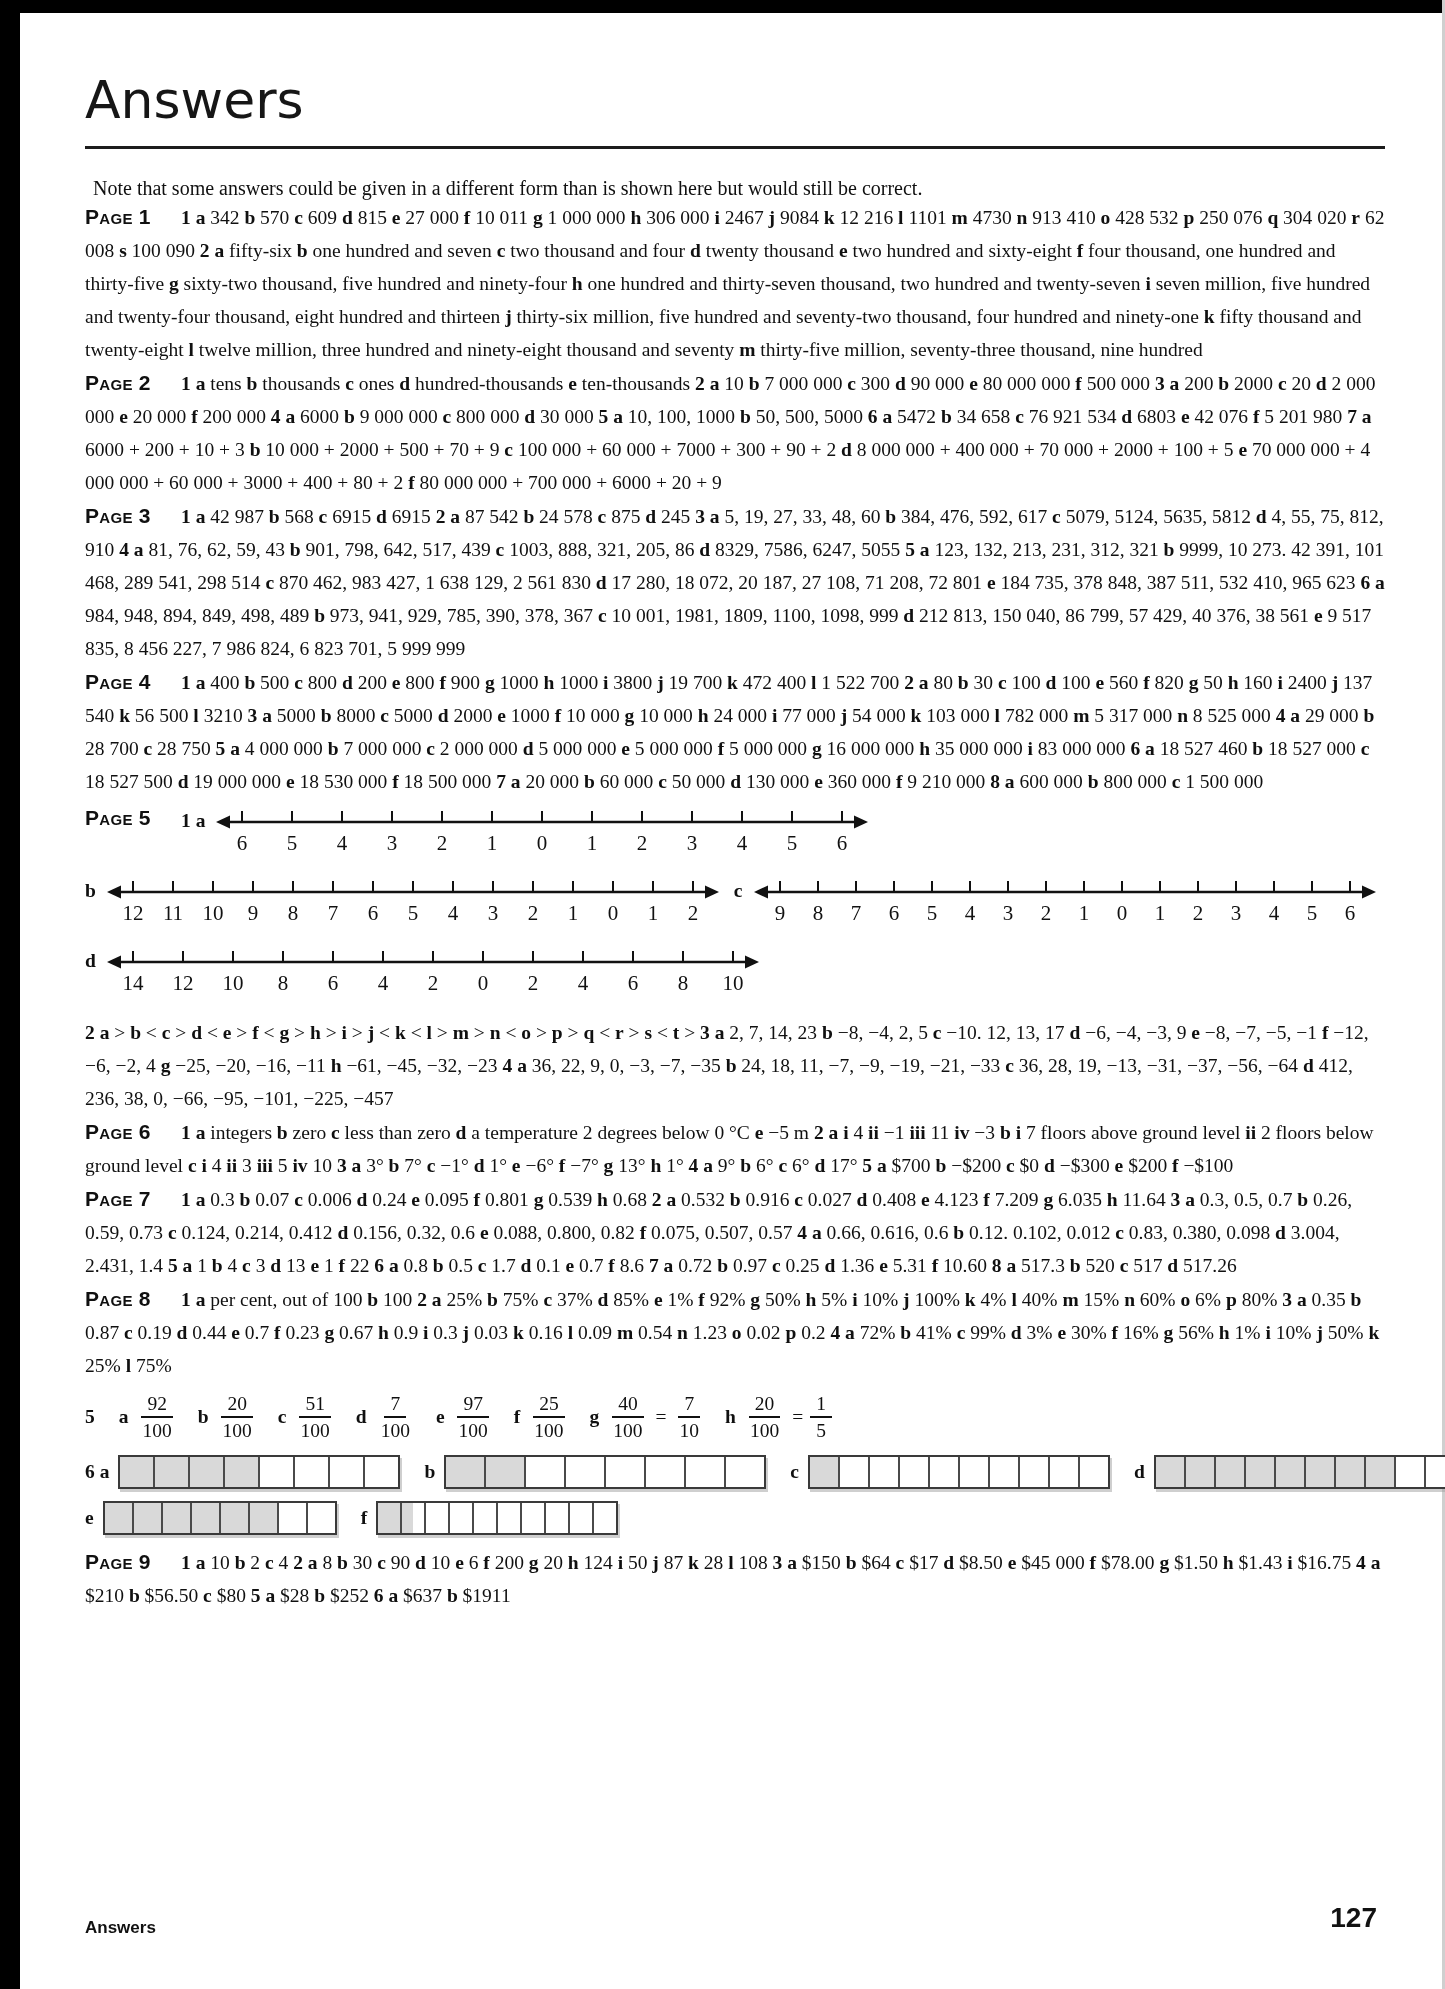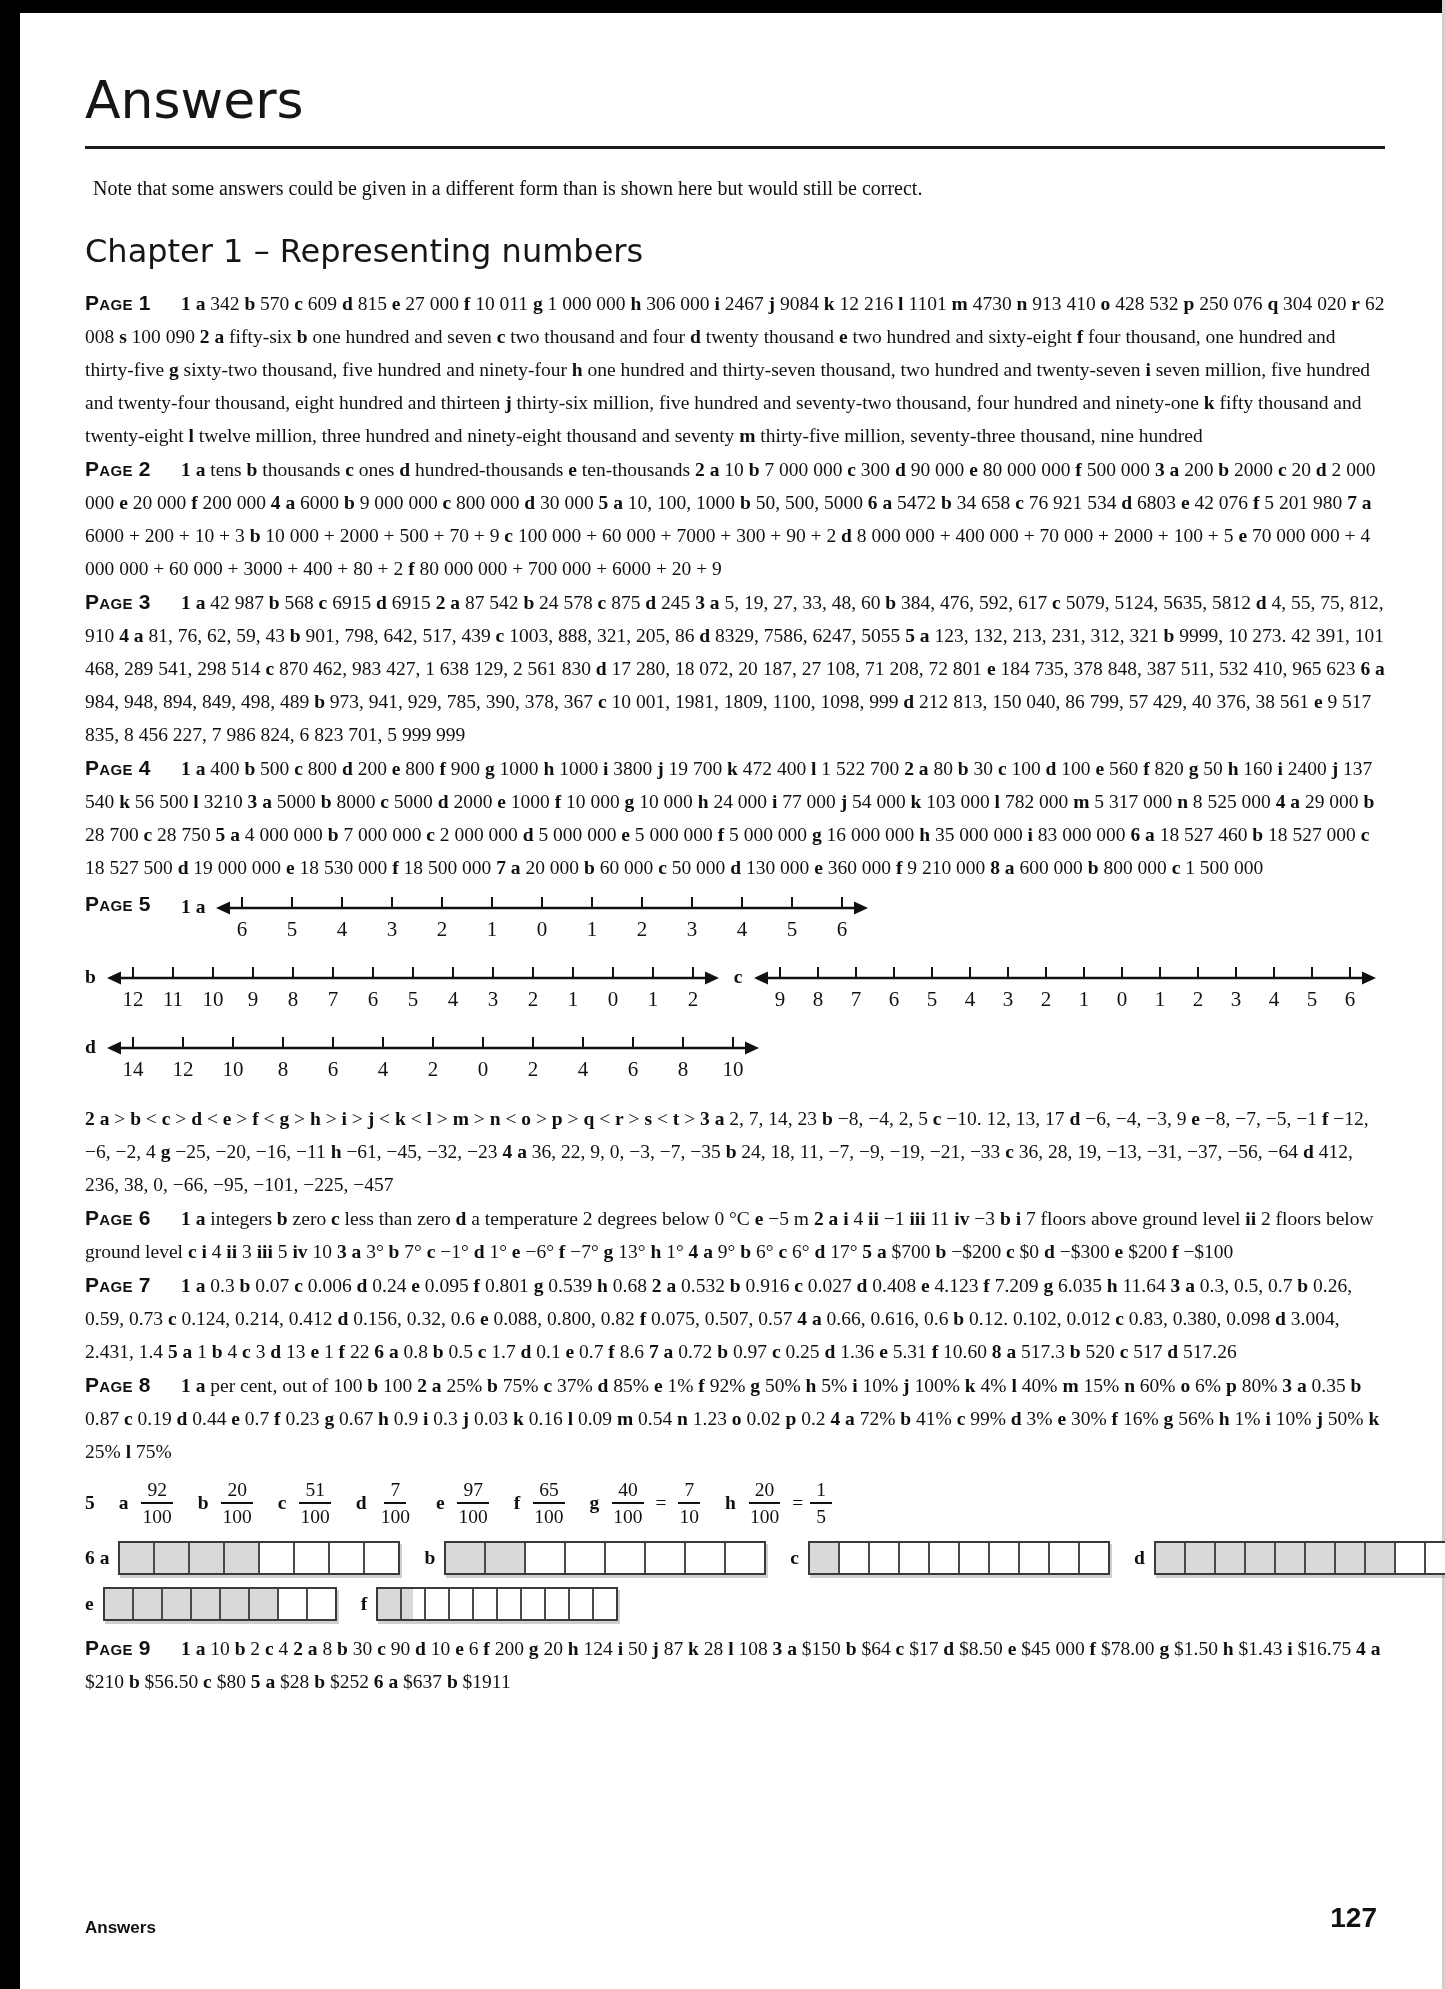--- a/index.html
+++ b/index.html
@@ -42,21 +42,20 @@
 
 <div class="sheet">
   <div class="edge-top"></div>
   <div class="edge-left"></div>
   <div class="edge-right"></div>
 
   <div class="content">
     <h1 class="doc-title">Answers</h1>
     <hr class="title-rule">
     <p class="note">Note that some answers could be given in a different form than is shown here but would still be correct.</p>
-    <h2 class="chapter">Chapter 1 – Representing numbers</h2>
     <div class="answers" id="answers-root">
         <p class="rich"><span class="pglabel">Page 1</span><b>1 a</b> 342  <b>b</b> 570  <b>c</b> 609  <b>d</b> 815  <b>e</b> 27 000  <b>f</b> 10 011  <b>g</b> 1 000 000  <b>h</b> 306 000  <b>i</b> 2467  <b>j</b> 9084  <b>k</b> 12 216  <b>l</b> 1101  <b>m</b> 4730 <b>n</b> 913 410  <b>o</b> 428 532  <b>p</b> 250 076  <b>q</b> 304 020  <b>r</b> 62 008  <b>s</b> 100 090  <b>2 a</b> fifty-six  <b>b</b> one hundred and seven  <b>c</b> two thousand and four <b>d</b> twenty thousand  <b>e</b> two hundred and sixty-eight  <b>f</b> four thousand, one hundred and thirty-five  <b>g</b> sixty-two thousand, five hundred and ninety-four  <b>h</b> one hundred and thirty-seven thousand, two hundred and twenty-seven  <b>i</b> seven million, five hundred and twenty-four thousand, eight hundred and thirteen  <b>j</b> thirty-six million, five hundred and seventy-two thousand, four hundred and ninety-one  <b>k</b> fifty thousand and twenty-eight  <b>l</b> twelve million, three hundred and ninety-eight thousand and seventy <b>m</b> thirty-five million, seventy-three thousand, nine hundred</p>
         <p class="rich"><span class="pglabel">Page 2</span><b>1 a</b> tens  <b>b</b> thousands  <b>c</b> ones  <b>d</b> hundred-thousands  <b>e</b> ten-thousands  <b>2 a</b> 10  <b>b</b> 7 000 000  <b>c</b> 300  <b>d</b> 90 000 <b>e</b> 80 000 000  <b>f</b> 500 000  <b>3 a</b> 200  <b>b</b> 2000  <b>c</b> 20  <b>d</b> 2 000 000  <b>e</b> 20 000  <b>f</b> 200 000  <b>4 a</b> 6000  <b>b</b> 9 000 000  <b>c</b> 800 000  <b>d</b> 30 000 <b>5 a</b> 10, 100, 1000  <b>b</b> 50, 500, 5000  <b>6 a</b> 5472  <b>b</b> 34 658  <b>c</b> 76 921 534  <b>d</b> 6803  <b>e</b> 42 076  <b>f</b> 5 201 980  <b>7 a</b> 6000 + 200 + 10 + 3 <b>b</b> 10 000 + 2000 + 500 + 70 + 9  <b>c</b> 100 000 + 60 000 + 7000 + 300 + 90 + 2  <b>d</b> 8 000 000 + 400 000 + 70 000 + 2000 + 100 + 5 <b>e</b> 70 000 000 + 4 000 000 + 60 000 + 3000 + 400 + 80 + 2  <b>f</b> 80 000 000 + 700 000 + 6000 + 20 + 9</p>
         <p class="rich"><span class="pglabel">Page 3</span><b>1 a</b> 42 987  <b>b</b> 568  <b>c</b> 6915  <b>d</b> 6915  <b>2 a</b> 87 542  <b>b</b> 24 578  <b>c</b> 875  <b>d</b> 245  <b>3 a</b> 5, 19, 27, 33, 48, 60  <b>b</b> 384, 476, 592, 617 <b>c</b> 5079, 5124, 5635, 5812  <b>d</b> 4, 55, 75, 812, 910  <b>4 a</b> 81, 76, 62, 59, 43  <b>b</b> 901, 798, 642, 517, 439  <b>c</b> 1003, 888, 321, 205, 86 <b>d</b> 8329, 7586, 6247, 5055  <b>5 a</b> 123, 132, 213, 231, 312, 321  <b>b</b> 9999, 10 273. 42 391, 101 468, 289 541, 298 514 <b>c</b> 870 462, 983 427, 1 638 129, 2 561 830  <b>d</b> 17 280, 18 072, 20 187, 27 108, 71 208, 72 801  <b>e</b> 184 735, 378 848, 387 511, 532 410, 965 623  <b>6 a</b> 984, 948, 894, 849, 498, 489  <b>b</b> 973, 941, 929, 785, 390, 378, 367  <b>c</b> 10 001, 1981, 1809, 1100, 1098, 999 <b>d</b> 212 813, 150 040, 86 799, 57 429, 40 376, 38 561  <b>e</b> 9 517 835, 8 456 227, 7 986 824, 6 823 701, 5 999 999</p>
         <p class="rich"><span class="pglabel">Page 4</span><b>1 a</b> 400  <b>b</b> 500  <b>c</b> 800  <b>d</b> 200  <b>e</b> 800  <b>f</b> 900  <b>g</b> 1000  <b>h</b> 1000  <b>i</b> 3800  <b>j</b> 19 700  <b>k</b> 472 400  <b>l</b> 1 522 700  <b>2 a</b> 80  <b>b</b> 30 <b>c</b> 100  <b>d</b> 100  <b>e</b> 560  <b>f</b> 820  <b>g</b> 50  <b>h</b> 160  <b>i</b> 2400  <b>j</b> 137 540  <b>k</b> 56 500  <b>l</b> 3210  <b>3 a</b> 5000  <b>b</b> 8000  <b>c</b> 5000  <b>d</b> 2000  <b>e</b> 1000  <b>f</b> 10 000 <b>g</b> 10 000  <b>h</b> 24 000  <b>i</b> 77 000  <b>j</b> 54 000  <b>k</b> 103 000  <b>l</b> 782 000  <b>m</b> 5 317 000  <b>n</b> 8 525 000  <b>4 a</b> 29 000  <b>b</b> 28 700  <b>c</b> 28 750 <b>5 a</b> 4 000 000  <b>b</b> 7 000 000  <b>c</b> 2 000 000  <b>d</b> 5 000 000  <b>e</b> 5 000 000  <b>f</b> 5 000 000  <b>g</b> 16 000 000  <b>h</b> 35 000 000  <b>i</b> 83 000 000 <b>6 a</b> 18 527 460  <b>b</b> 18 527 000  <b>c</b> 18 527 500  <b>d</b> 19 000 000  <b>e</b> 18 530 000  <b>f</b> 18 500 000  <b>7 a</b> 20 000  <b>b</b> 60 000  <b>c</b> 50 000  <b>d</b> 130 000 <b>e</b> 360 000  <b>f</b> 9 210 000  <b>8 a</b>  600 000  <b>b</b> 800 000  <b>c</b> 1 500 000</p>
         <div class="nlrow">
           <span class="pglabel">Page 5</span>
           <b class="nl-pre">1 a</b>
           <svg class="numberline" width="654" height="54" viewBox="0 0 654 54">
             <line x1="12" y1="16" x2="642" y2="16" stroke="#111" stroke-width="2.4"></line>
@@ -226,21 +225,21 @@
             <span class="fnum">7</span>
             <span class="fden">100</span>
           </span>
           <b class="fr-label">e</b>
           <span class="frac">
             <span class="fnum">97</span>
             <span class="fden">100</span>
           </span>
           <b class="fr-label">f</b>
           <span class="frac">
-            <span class="fnum">65</span>
+            <span class="fnum">25</span>
             <span class="fden">100</span>
           </span>
           <b class="fr-label">g</b>
           <span class="frac">
             <span class="fnum">40</span>
             <span class="fden">100</span>
           </span>
           <span class="fr-eq">=</span>
           <span class="frac">
             <span class="fnum">7</span>

